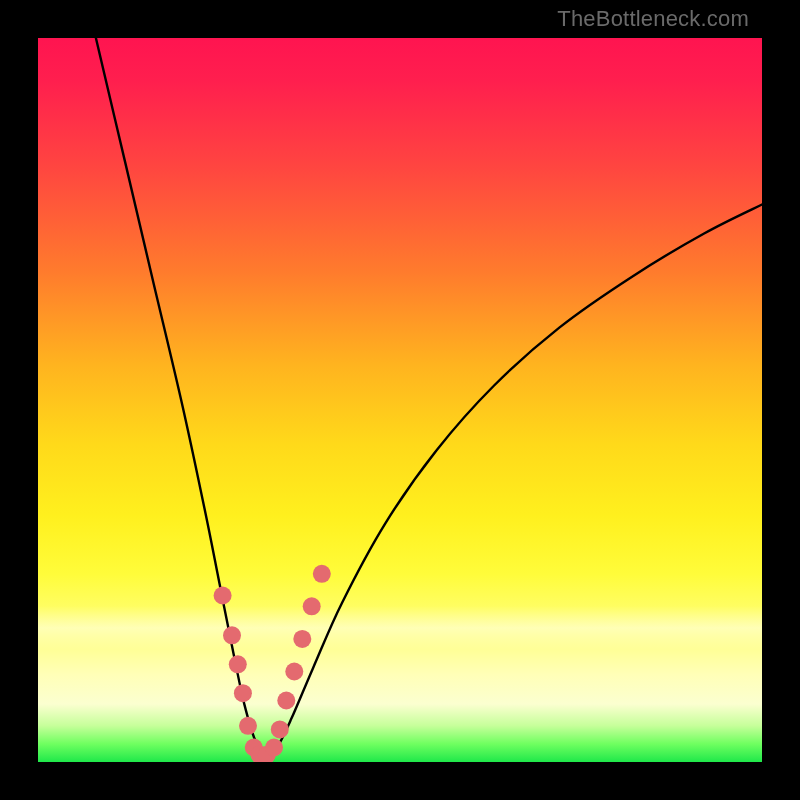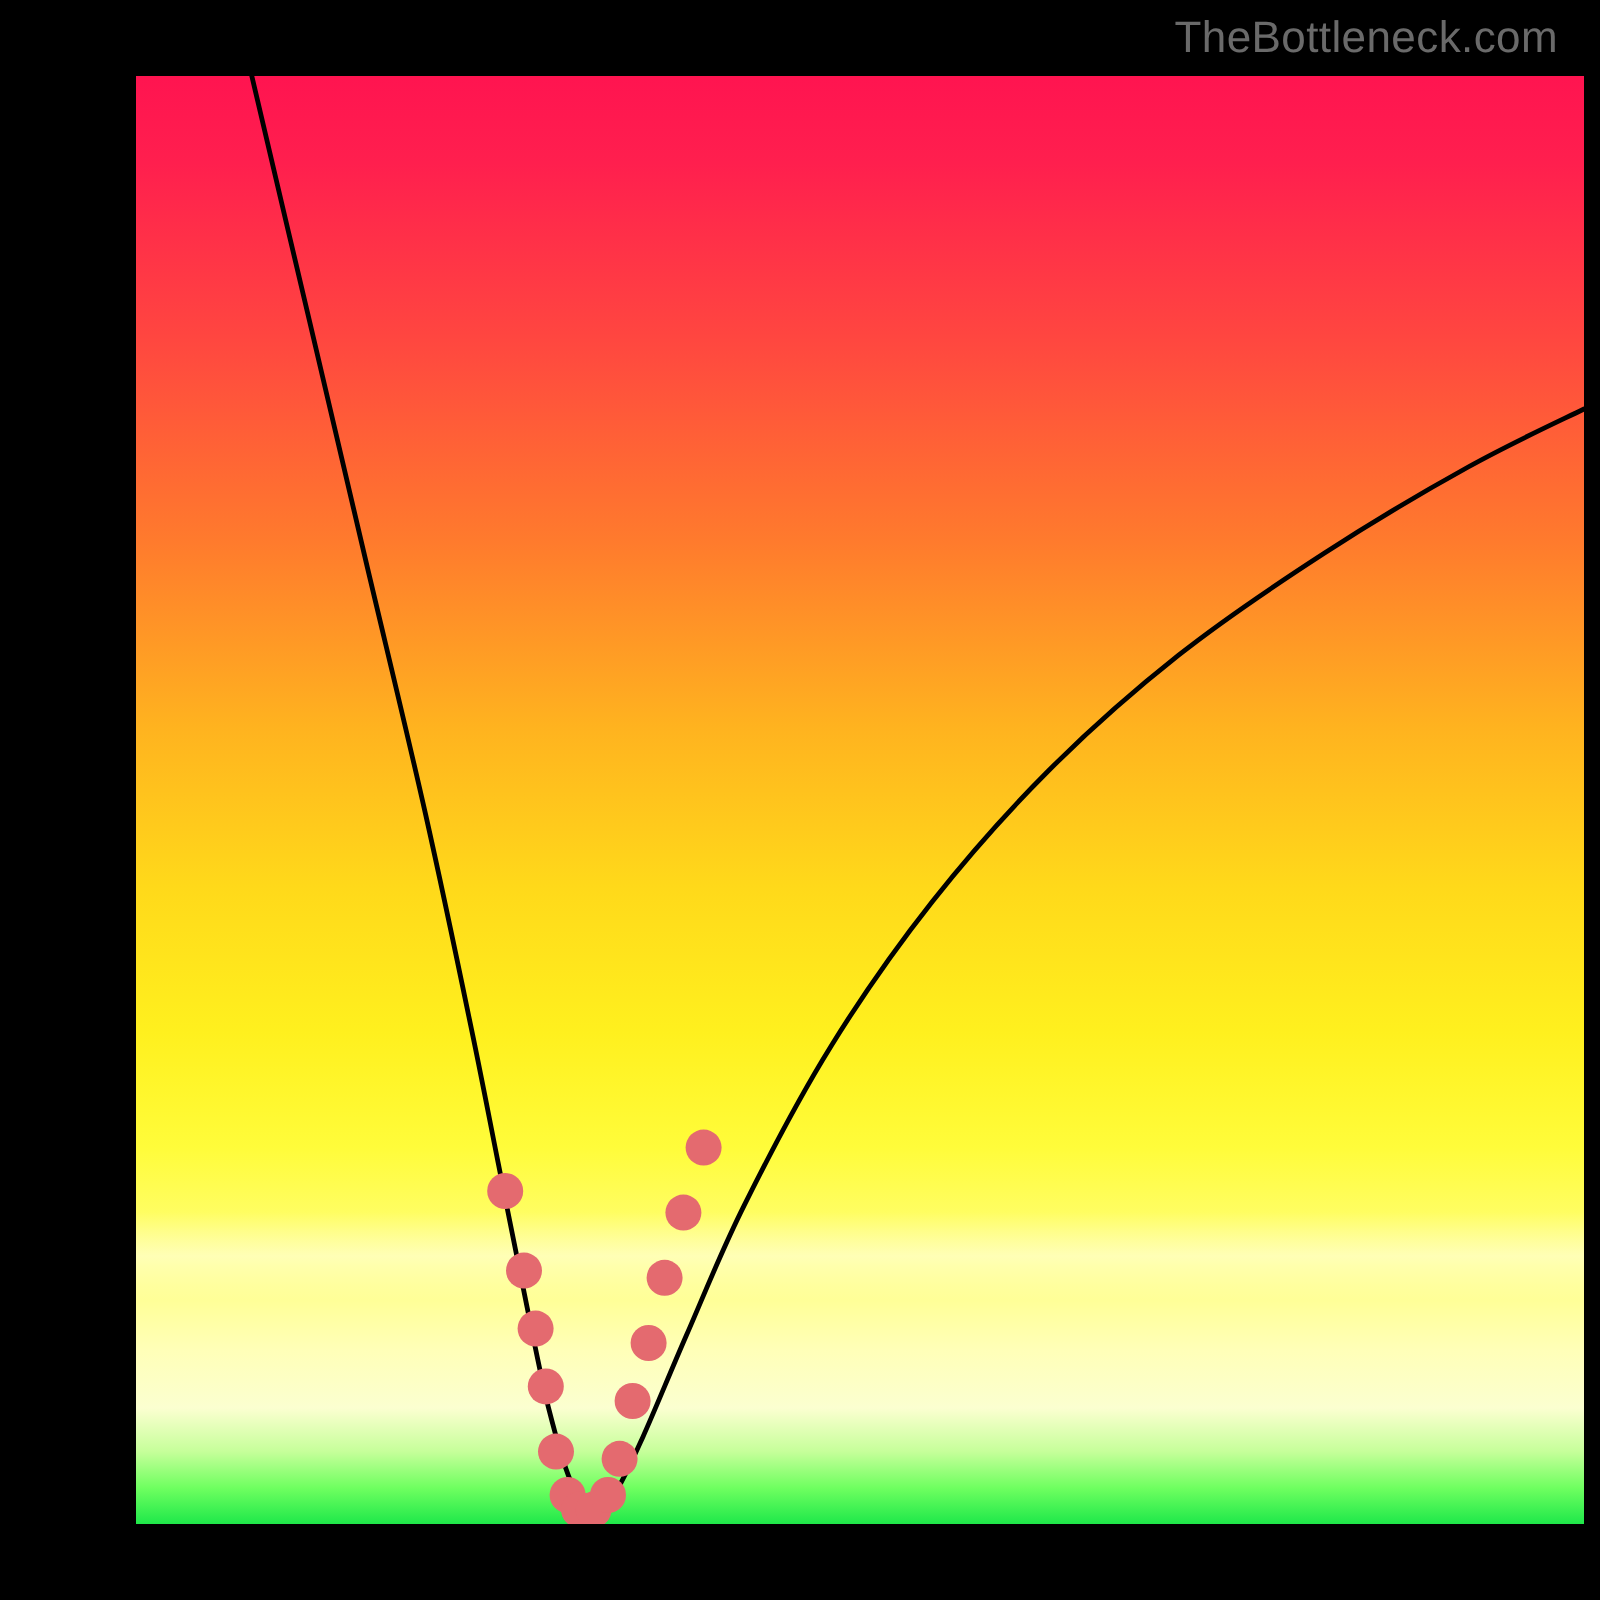--- a/index.html
+++ b/index.html
@@ -11,21 +11,20 @@
     overflow: hidden;
     font-family: Arial, Helvetica, sans-serif;
   }
   .frame {
     position: absolute;
     left: 0;
     top: 0;
     width: 763px;
     height: 800px;
     background: #000;
-    margin-left: 30px;
   }
   .plot-area {
     position: absolute;
     left: 38px;
     top: 38px;
     width: 724px;
     height: 724px;
     overflow: hidden;
   }
   .gradient {

